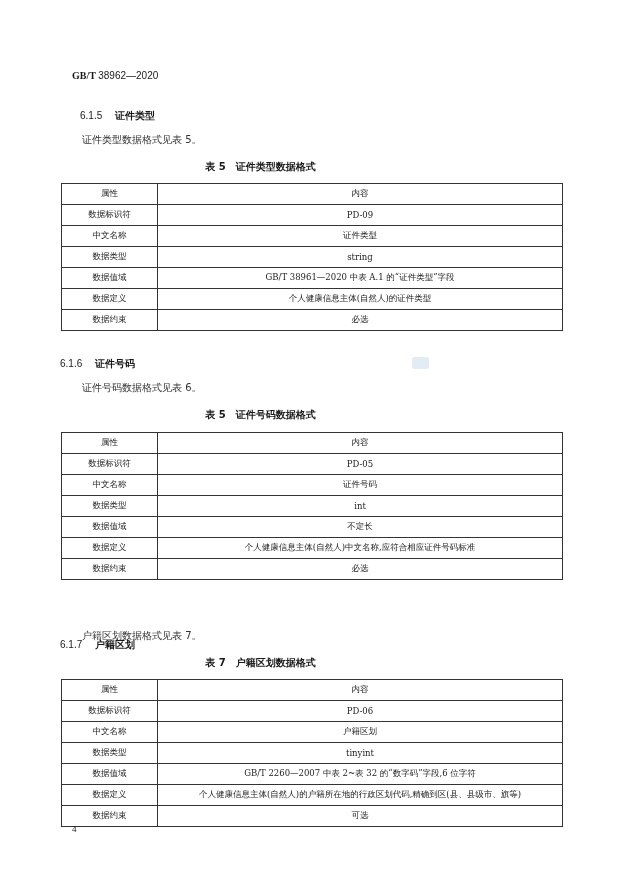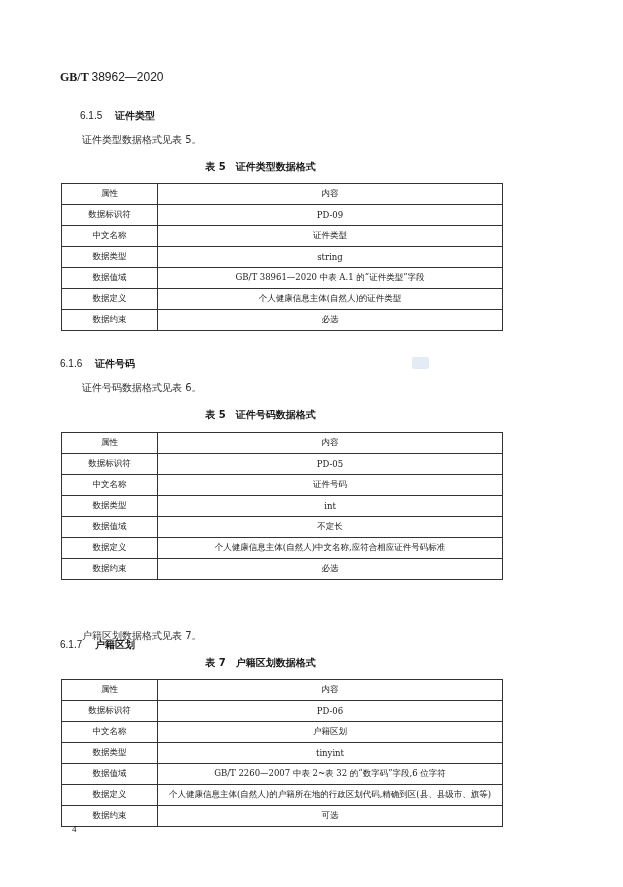--- a/index.html
+++ b/index.html
@@ -1,39 +1,39 @@
 <!DOCTYPE html>
 <html><head>
 <meta charset="utf-8">
 <style>
   html, body { margin: 0; padding: 0; background: #ffffff; }
   body {
     width: 623px; height: 887px; position: relative; overflow: hidden;
     font-family: "DejaVu Serif", serif; color: #1a1a1a;
   }
   .header {
-    position: absolute; left: 60px; top: 70px;
-    font-family: "Liberation Serif", serif; font-size: 12px; font-weight: bold;
+    position: absolute; left: 72px; top: 70px;
+    font-family: "Liberation Serif", serif; font-size: 10px; font-weight: bold;
   }
   .header .num { font-family: "Liberation Sans", sans-serif; font-weight: normal; }
   .section-title {
     position: absolute; left: 60px;
     font-family: "Liberation Sans", sans-serif; font-size: 10px;
   }
   .section-title .t { font-weight: bold; margin-left: 10px; font-family: "DejaVu Sans", sans-serif; }
   .para {
     position: absolute; left: 82px;
     font-family: "DejaVu Sans", sans-serif; font-size: 10px; color: #333;
   }
   .caption {
     position: absolute; left: 0; width: 521px; text-align: center;
     font-family: "DejaVu Sans", sans-serif; font-size: 10px; font-weight: bold;
   }
   table.spec {
-    position: absolute; left: 61px; width: 442px;
+    position: absolute; left: 61px; width: 502px;
     border-collapse: collapse;
     font-family: "DejaVu Serif", serif; font-size: 8.5px; color: #222;
   }
   table.spec td {
     border: 1px solid #333; text-align: center; height: 20px; padding: 0;
   }
   table.spec td.k { width: 95px; }
   table.spec { border: 1.5px solid #222; }
   .watermark {
     position: absolute; left: 412px; top: 357px; width: 17px; height: 12px;

